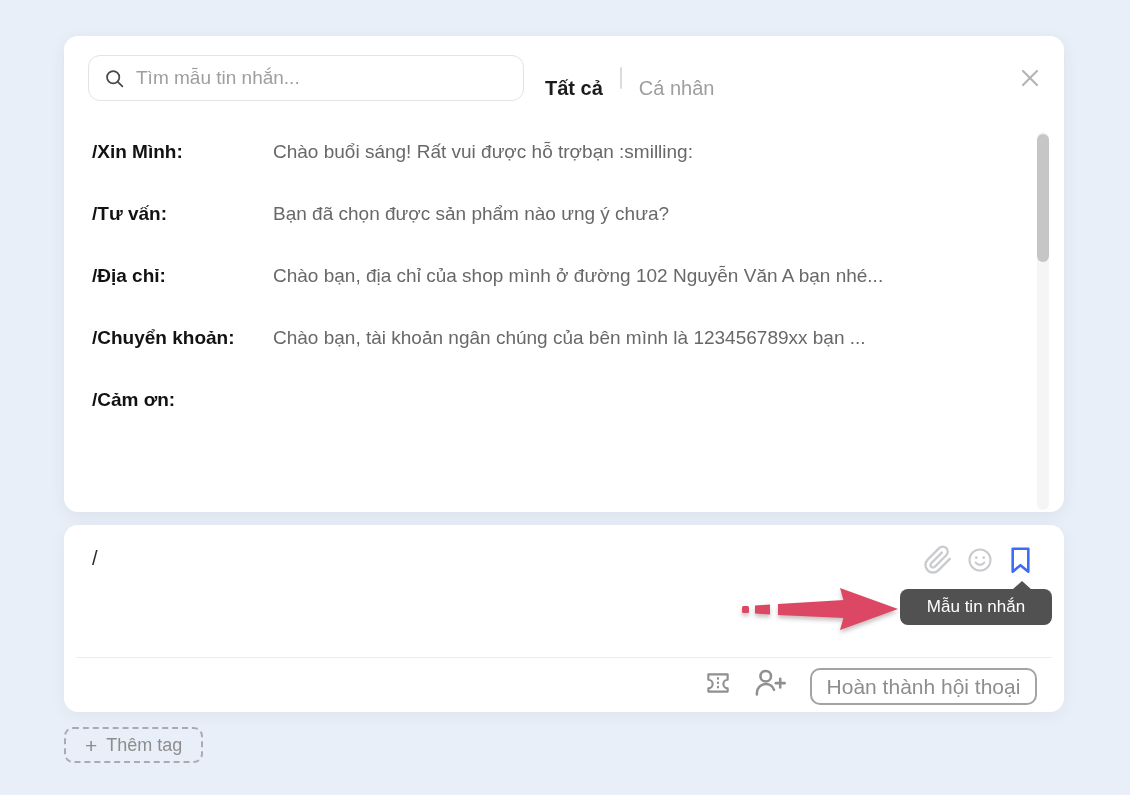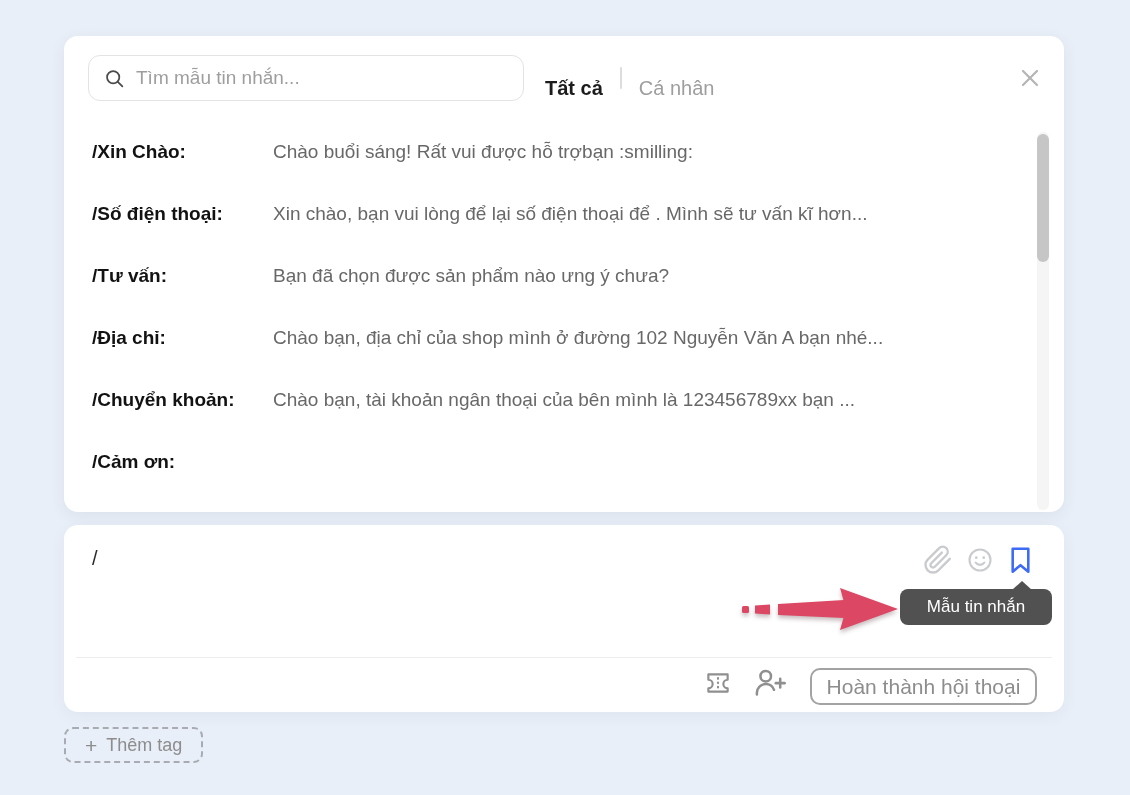--- a/index.html
+++ b/index.html
@@ -134,38 +134,34 @@
     <span style="display:flex;">
       <svg width="22" height="22" viewBox="0 0 22 22" stroke="#b5b5b5" stroke-width="2.2" stroke-linecap="round">
         <line x1="4" y1="4" x2="18" y2="18"></line>
           <line x1="18" y1="4" x2="4" y2="18"></line>
       </svg>
     </span>
   </div>
 
   <div class="tpl-list">
       <div class="tpl-row">
-      <div class="tpl-cmd">/Xin Chào:</div>
+      <div class="tpl-cmd">/Xin Mình:</div>
       <div class="tpl-preview">Chào buổi sáng! Rất vui được hỗ trợbạn :smilling:</div>
-    </div>
-      <div class="tpl-row">
-      <div class="tpl-cmd">/Số điện thoại:</div>
-      <div class="tpl-preview">Xin chào, bạn vui lòng để lại số điện thoại để . Mình sẽ tư vấn kĩ hơn...</div>
     </div>
       <div class="tpl-row">
       <div class="tpl-cmd">/Tư vấn:</div>
       <div class="tpl-preview">Bạn đã chọn được sản phẩm nào ưng ý chưa?</div>
     </div>
       <div class="tpl-row">
       <div class="tpl-cmd">/Địa chỉ:</div>
       <div class="tpl-preview">Chào bạn, địa chỉ của shop mình ở đường 102 Nguyễn Văn A bạn nhé...</div>
     </div>
       <div class="tpl-row">
       <div class="tpl-cmd">/Chuyển khoản:</div>
-      <div class="tpl-preview">Chào bạn, tài khoản ngân thoại của bên mình là 123456789xx bạn ...</div>
+      <div class="tpl-preview">Chào bạn, tài khoản ngân chúng của bên mình là 123456789xx bạn ...</div>
     </div>
       <div class="tpl-row">
       <div class="tpl-cmd">/Cảm ơn:</div>
     </div>
     </div>
 
   <div class="scrollbar-track">
     <div class="scrollbar-thumb"></div>
   </div>
 </div>

